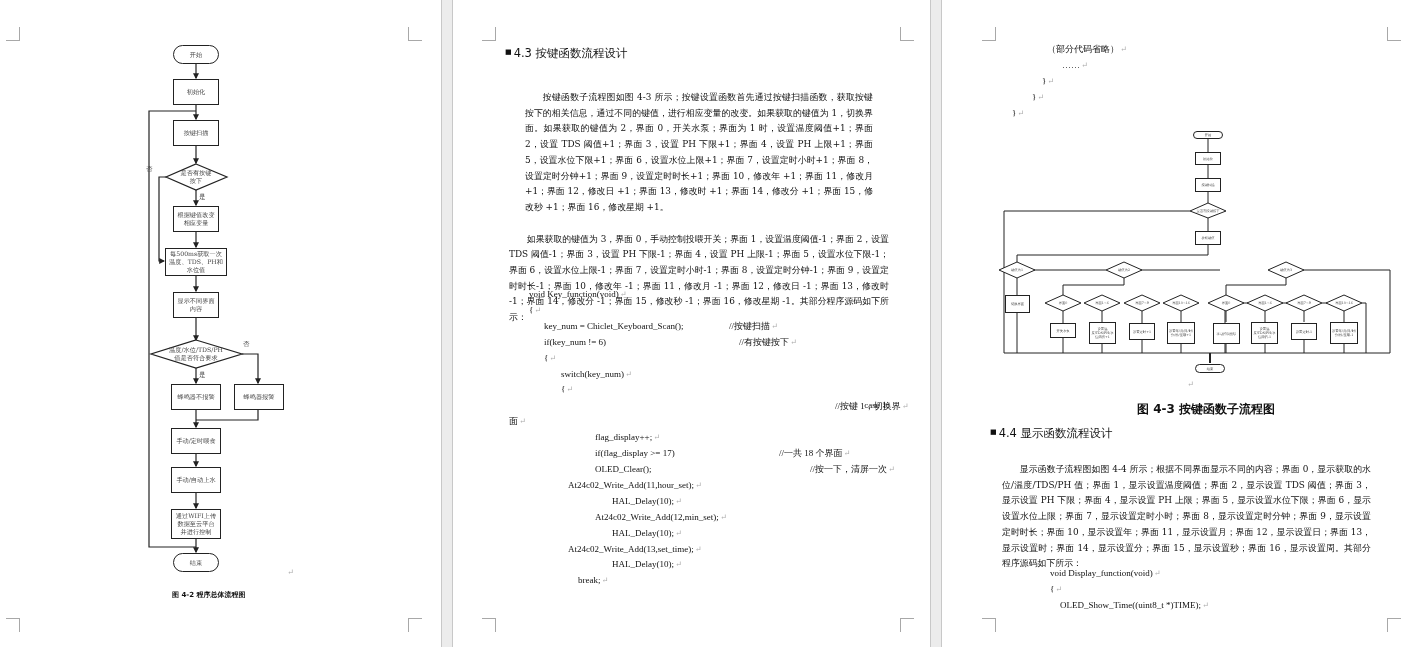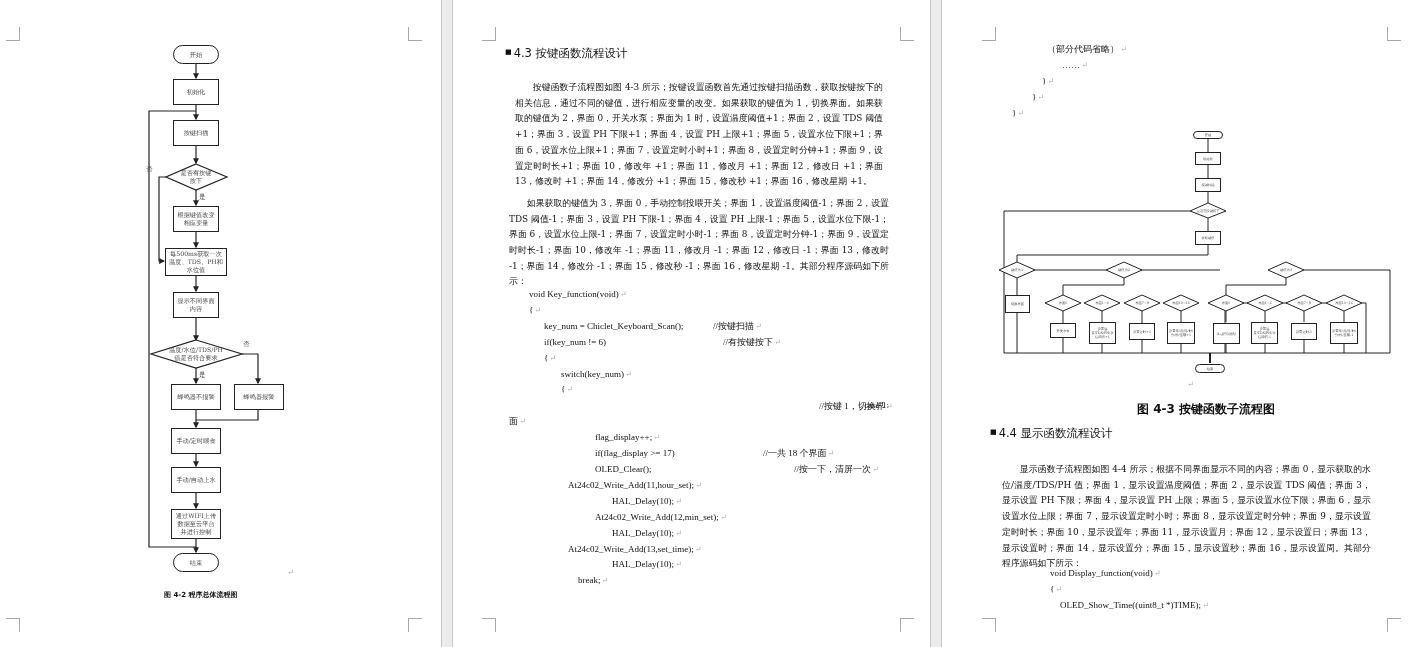--- a/index.html
+++ b/index.html
@@ -10,21 +10,21 @@
   .crop{position:absolute;width:13px;height:13px;border-color:#a8a8a8;border-style:solid;border-width:0;}
   .crop.tl{border-right-width:1px;border-bottom-width:1px;}
   .crop.tr{border-left-width:1px;border-bottom-width:1px;}
   .crop.bl{border-right-width:1px;border-top-width:1px;}
   .crop.br{border-left-width:1px;border-top-width:1px;}
   .abs{position:absolute;}
   .h2{font-family:"DejaVu Sans","Liberation Sans",sans-serif;font-size:11.5px;white-space:nowrap;}
   .h2 .bullet{font-size:7px;vertical-align:3px;margin-right:2px;}
   .para{font-size:8.9px;line-height:15.7px;text-align:justify;text-indent:2em;}
   .code{font-family:"Liberation Serif","DejaVu Serif",serif;font-size:9px;white-space:pre;line-height:15.9px;}
-  .cmt{position:absolute;}
+  .cmt{position:absolute;margin-left:16px;}
   .mark{color:#aaa;font-size:8px;margin-left:1px;}
   .caption{font-family:"DejaVu Sans","Liberation Sans",sans-serif;font-size:7px;font-weight:bold;white-space:nowrap;}
   
   .fc-box{position:absolute;border:1.2px solid #222;background:#fff;box-sizing:border-box;
           font-size:6.2px;line-height:8px;text-align:center;display:flex;align-items:center;justify-content:center;color:#444;}
   .fc-term{border-radius:12px;}
   .fc-lbl{position:absolute;font-size:6.5px;color:#444;}
   svg{position:absolute;left:0;top:0;overflow:visible;}
   .mini .fc-box{font-size:3.3px;line-height:4px;border-width:1px;}
 </style>
@@ -81,38 +81,38 @@
     <div class="fc-box" style="left:163px;top:346px;width:66px;height:16px;border:none;background:transparent;padding:0 4px;">温度/水位/TDS/PH值是否符合要求</div>
     <div class="fc-lbl" style="left:243px;top:340px;">否</div>
     <div class="fc-lbl" style="left:199px;top:371px;">是</div>
     <div class="fc-box" style="left:171px;top:384px;width:50px;height:26px;">蜂鸣器不报警</div>
     <div class="fc-box" style="left:234px;top:384px;width:50px;height:26px;">蜂鸣器报警</div>
     <div class="fc-box" style="left:171px;top:428px;width:50px;height:26px;">手动/定时喂食</div>
     <div class="fc-box" style="left:171px;top:467px;width:50px;height:26px;">手动/自动上水</div>
     <div class="fc-box" style="left:171px;top:509px;width:50px;height:30px;padding:0 3px;">通过WIFI上传数据至云平台并进行控制</div>
     <div class="fc-box fc-term" style="left:173px;top:553px;width:46px;height:19px;">结束</div>
     <span class="abs mark" style="left:286px;top:568px;">↵</span>
-    <div class="abs caption" style="left:164px;top:590px;text-align:center;">图 4-2   程序总体流程图</div>
+    <div class="abs caption" style="left:172px;top:590px;text-align:center;">图 4-2   程序总体流程图</div>
   </div>
 </div>
 
 <div class="gutter" style="left:441px;width:12px;"></div>
 
 <div class="page" style="left:453px;width:477px;border-radius:15px;">
   <div class="crop tl" style="left:29px;top:27px;"></div>
   <div class="crop tr" style="left:447px;top:27px;"></div>
   <div class="crop bl" style="left:29px;top:618px;"></div>
   <div class="crop br" style="left:447px;top:618px;"></div>
 
   <div class="abs h2" style="left:52px;top:46px;">
     <span class="bullet">■</span><span>4.3  按键函数流程设计</span>
   </div>
 
   <div class="abs" style="left:56px;top:74px;width:380px;">
-    <p class="para" style="margin:6px;">按键函数子流程图如图 4-3 所示；按键设置函数首先通过按键扫描函数，获取按键按下的相关信息，通过不同的键值，进行相应变量的改变。如果获取的键值为 1，切换界面。如果获取的键值为 2，界面 0，开关水泵；界面为 1 时，设置温度阈值+1；界面 2，设置 TDS 阈值+1；界面 3，设置 PH 下限+1；界面 4，设置 PH 上限+1；界面 5，设置水位下限+1；界面 6，设置水位上限+1；界面 7，设置定时小时+1；界面 8，设置定时分钟+1；界面 9，设置定时时长+1；界面 10，修改年 +1；界面 11，修改月 +1；界面 12，修改日 +1；界面 13，修改时 +1；界面 14，修改分 +1；界面 15，修改秒 +1；界面 16，修改星期 +1。</p>
+    <p class="para" style="margin:16px;">按键函数子流程图如图 4-3 所示；按键设置函数首先通过按键扫描函数，获取按键按下的相关信息，通过不同的键值，进行相应变量的改变。如果获取的键值为 1，切换界面。如果获取的键值为 2，界面 0，开关水泵；界面为 1 时，设置温度阈值+1；界面 2，设置 TDS 阈值+1；界面 3，设置 PH 下限+1；界面 4，设置 PH 上限+1；界面 5，设置水位下限+1；界面 6，设置水位上限+1；界面 7，设置定时小时+1；界面 8，设置定时分钟+1；界面 9，设置定时时长+1；界面 10，修改年 +1；界面 11，修改月 +1；界面 12，修改日 +1；界面 13，修改时 +1；界面 14，修改分 +1；界面 15，修改秒 +1；界面 16，修改星期 +1。</p>
     <p class="para" style="margin:0;">如果获取的键值为 3，界面 0，手动控制投喂开关；界面 1，设置温度阈值-1；界面 2，设置 TDS 阈值-1；界面 3，设置 PH 下限-1；界面 4，设置 PH 上限-1；界面 5，设置水位下限-1；界面 6，设置水位上限-1；界面 7，设置定时小时-1；界面 8，设置定时分钟-1；界面 9，设置定时时长-1；界面 10，修改年 -1；界面 11，修改月 -1；界面 12，修改日 -1；界面 13，修改时 -1；界面 14，修改分 -1；界面 15，修改秒 -1；界面 16，修改星期 -1。其部分程序源码如下所示：</p>
   </div>
 
   <div class="abs" id="code-mid" style="left:56px;top:287px;width:380px;">
       <div class="code" style="position: relative; padding-left: 20px;"><span>void Key_function(void)</span><span class="mark">↵</span></div>
       <div class="code" style="position: relative; padding-left: 20px;"><span>{</span><span class="mark">↵</span></div>
       <div class="code" style="position: relative; padding-left: 35px;"><span>key_num = Chiclet_Keyboard_Scan();</span><span class="cmt" style="left: 204px; top: 0px;">//按键扫描<span class="mark">↵</span></span></div>
       <div class="code" style="position: relative; padding-left: 35px;"><span>if(key_num != 6)</span><span class="cmt" style="left: 214px; top: 0px;">//有按键按下<span class="mark">↵</span></span></div>
       <div class="code" style="position: relative; padding-left: 35px;"><span>{</span><span class="mark">↵</span></div>
       <div class="code" style="position: relative; padding-left: 52px;"><span>switch(key_num)</span><span class="mark">↵</span></div>

